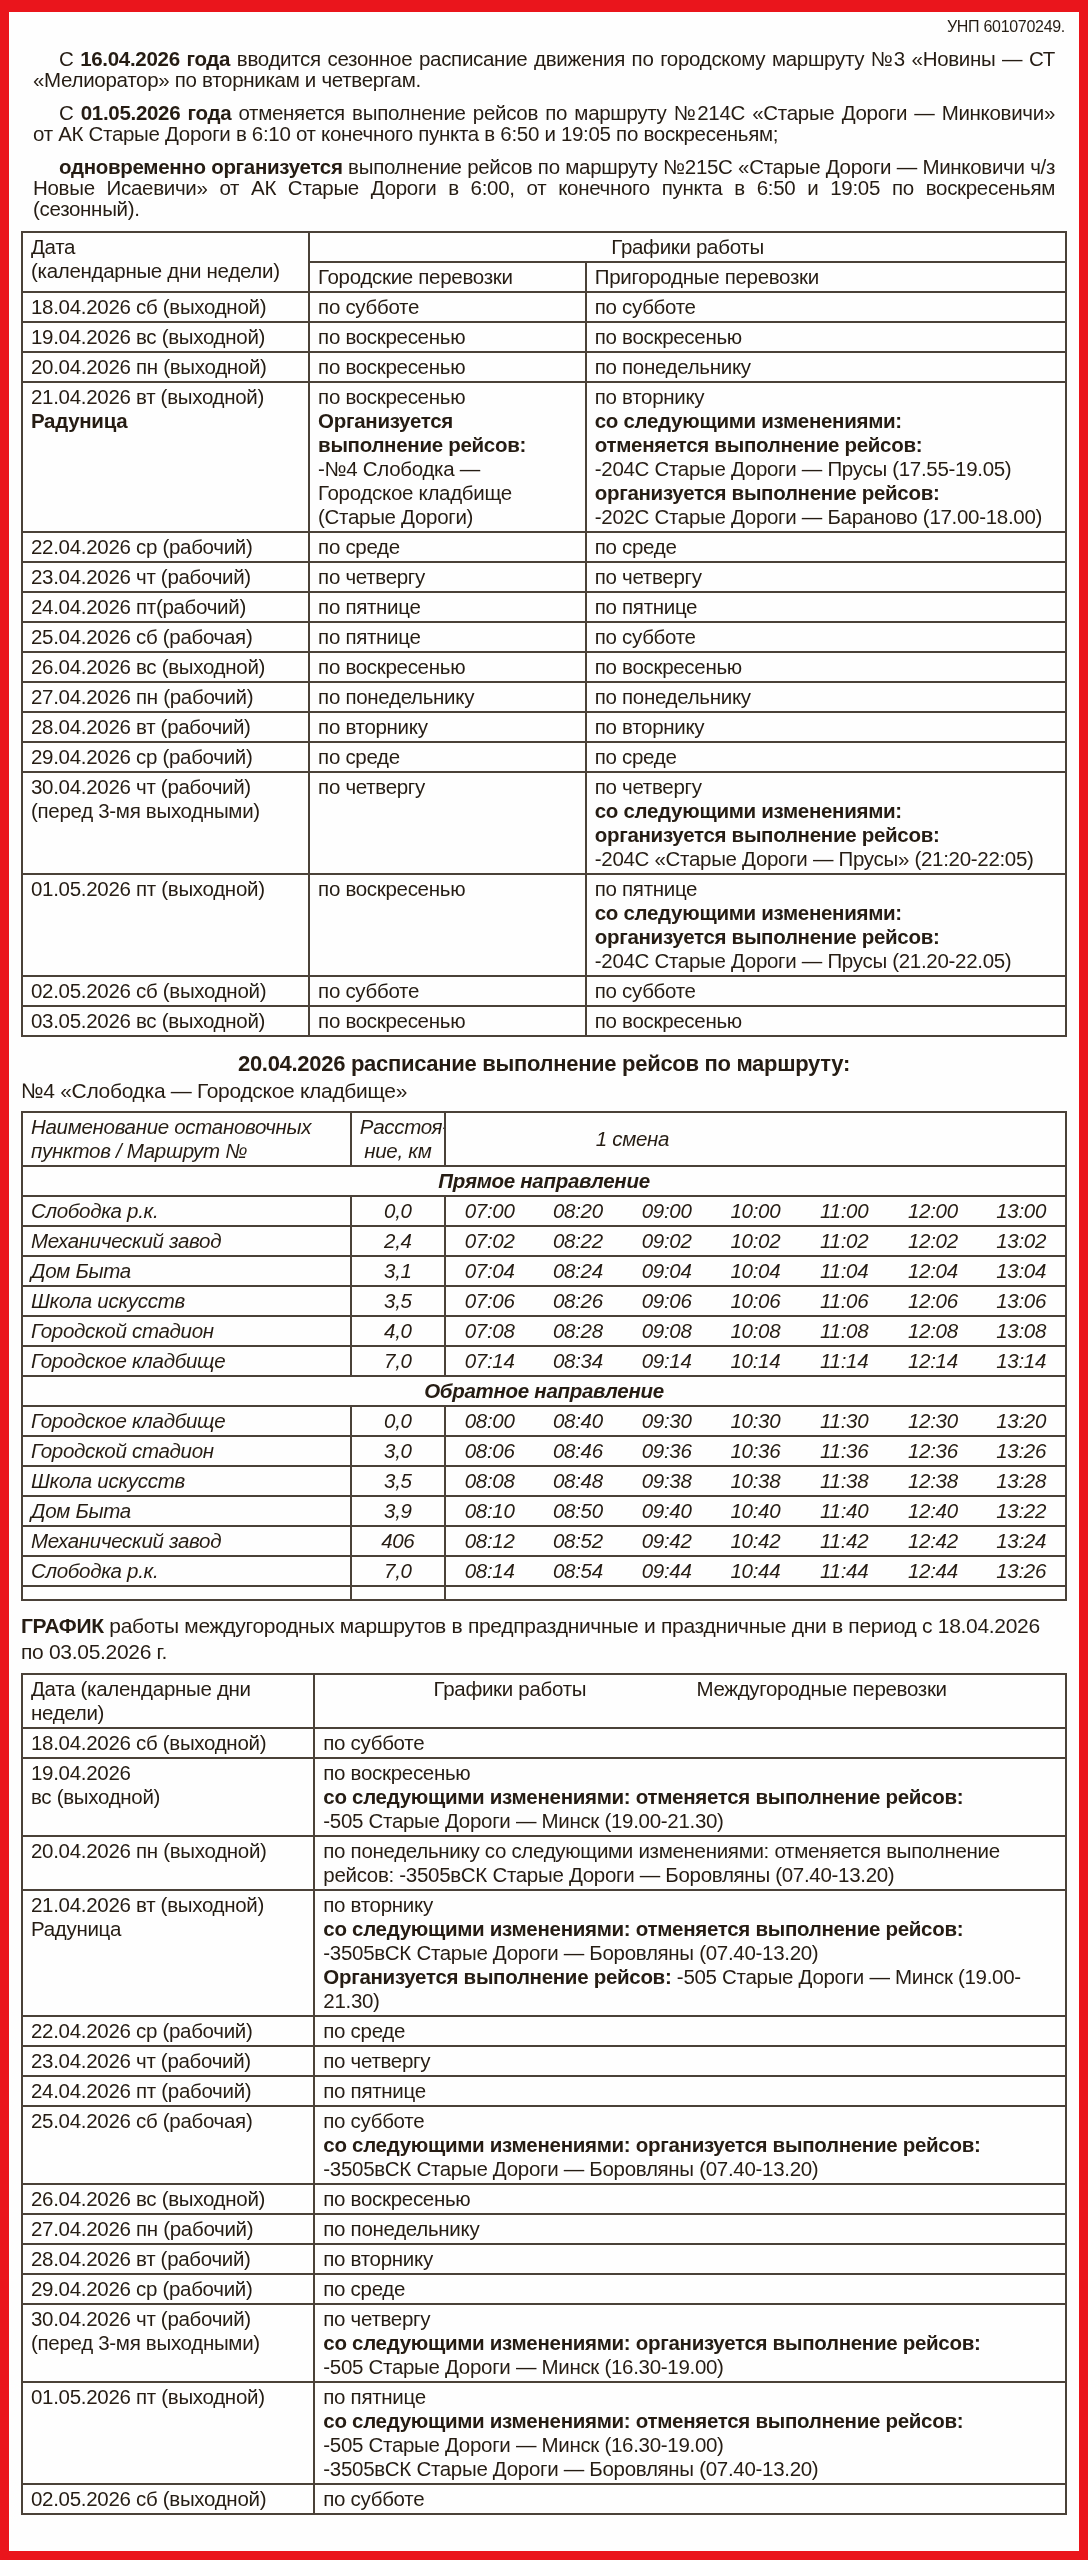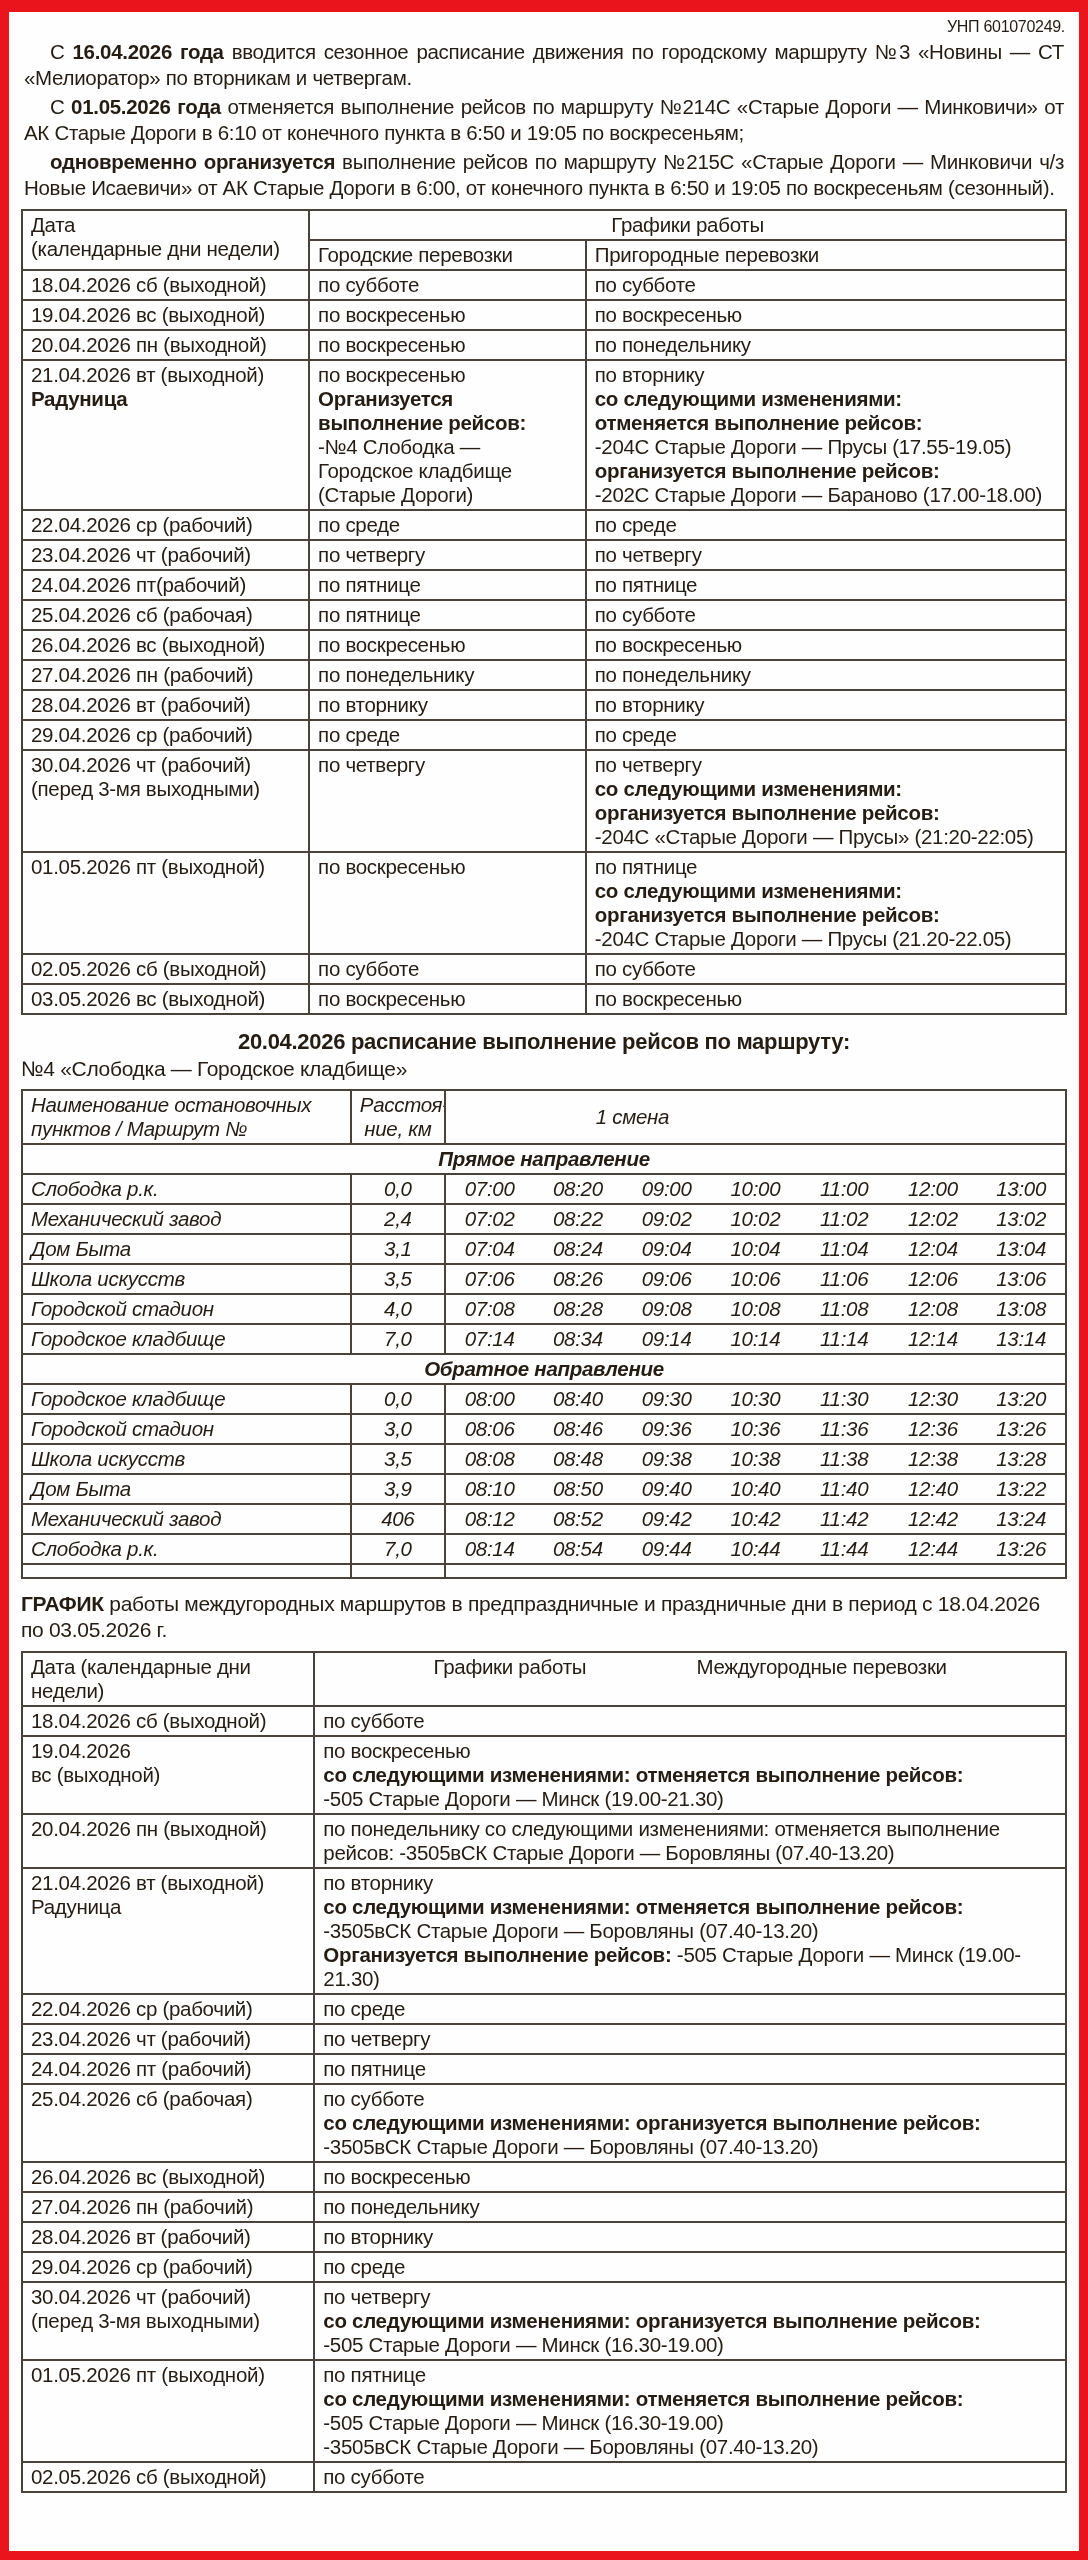--- a/index.html
+++ b/index.html
@@ -4,21 +4,21 @@
 <style>
   html,body{margin:0;padding:0;background:#fff;}
   .page{
     width:1088px;min-height:2560px;box-sizing:border-box;background:#fefefe;
     border:9px solid #ea151c;border-top-width:12px;
     padding:4px 12px 8px 12px;
     font-family:"Liberation Sans",sans-serif;color:#251c13;letter-spacing:-0.3px;
   }
   .unp{text-align:right;font-size:16px;margin:2px 2px 0 0;}
   h1.title{font-size:29px;font-weight:bold;margin:4px 0 8px 44px;letter-spacing:0.4px;}
-  .para{font-size:20.5px;line-height:26px;margin:3px;text-indent:26px;text-align:justify;}
+  .para{font-size:20.5px;line-height:21px;margin:12px;text-indent:26px;text-align:justify;}
   .b{font-weight:bold;}
   .ln{min-height:24px;}
   table{width:100%;border-collapse:collapse;table-layout:fixed;}
   td{padding:2px 8px;font-size:20.5px;line-height:24px;vertical-align:top;overflow:hidden;}
   
   .t1{margin-top:8px;border:2px solid #4a4138;}
   .t1 td{border:2px solid #4a4138;}
   .t1 .hc{text-align:center;}
   
   .sec2-title{font-size:22px;font-weight:bold;margin:14px 0 2px 0;text-align:center;}

